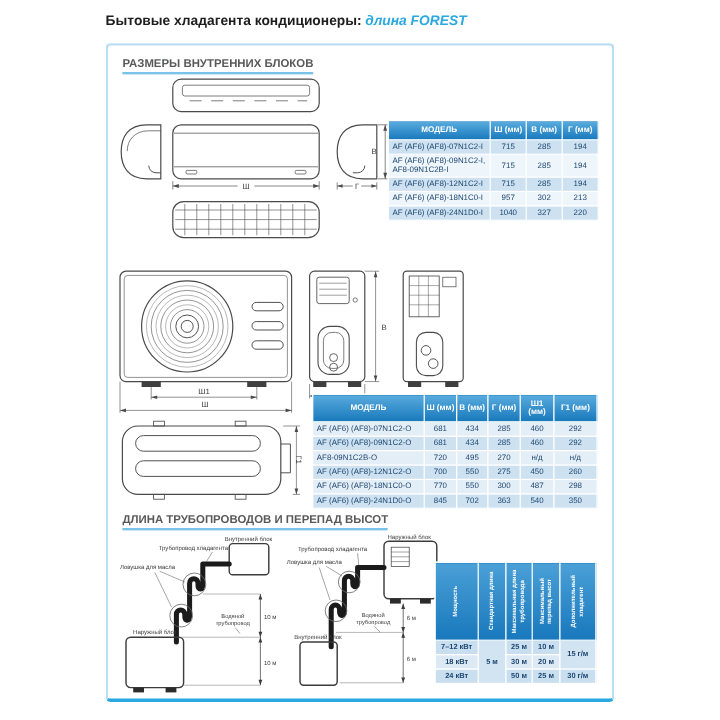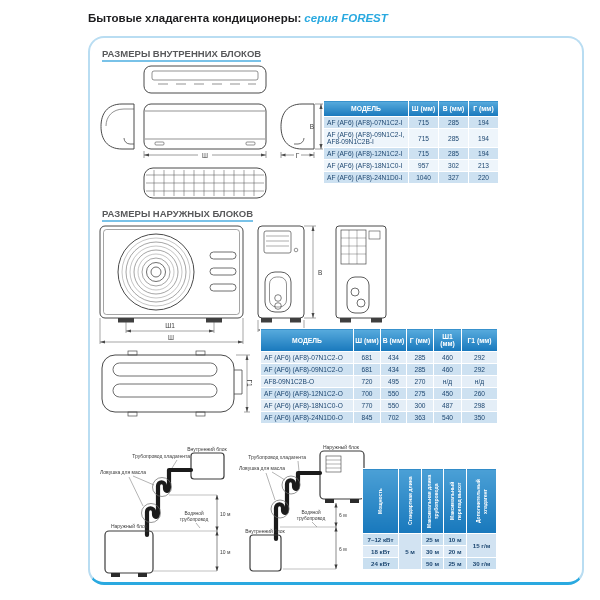--- a/index.html
+++ b/index.html
@@ -1,20 +1,20 @@
 <!DOCTYPE html>
 <html><head>
 <meta charset="utf-8">
 <style>
   html,body{margin:0;padding:0}
   body{width:600px;height:600px;background:#fff;font-family:"Liberation Sans",sans-serif;position:relative;overflow:hidden}
   .title{position:absolute;left:88px;top:12px;font-size:11.5px;font-weight:bold;color:#1d1d1f;white-space:nowrap}
   .title .series{color:#29a9e0;font-style:italic;margin-left:3px}
-  .box{position:absolute;left:88px;top:36px;width:496px;height:549px;box-sizing:border-box;
-       border:2px solid #b9ddf2;border-bottom:3px solid #2aa9e0;border-radius:16px;background:#fff}
+  .box{position:absolute;left:88px;top:36px;width:424px;height:549px;box-sizing:border-box;
+       border:2px solid #b9ddf2;border-bottom:3px solid #2aa9e0;border-radius:4px;background:#fff}
   .sec{position:absolute;font-size:9.5px;font-weight:bold;color:#58595b;
        border-bottom:2px solid #79c2e8;padding-bottom:1px;white-space:nowrap}
   .draw{position:absolute}
   svg text{font-family:"Liberation Sans",sans-serif;fill:#3b3b3b}
   .lbl{font-size:5px}
   .lbl2{font-size:4.8px}
   .dim{font-size:6.5px}
   .dimS{font-size:5px}
   table.dt{position:absolute;border-collapse:collapse;table-layout:fixed;background:#fff}
   table.dt th{background:linear-gradient(180deg,#58abdd,#1878bc);color:#fff;font-size:6.8px;font-weight:bold;
@@ -33,21 +33,21 @@
        height:60px;margin:0 auto;line-height:1.3;text-align:center}
   .t3 td{font-size:6.2px;font-weight:bold;color:#1c4670;border:1px solid #fff;text-align:center;height:11px;padding:0 1px}
   .t3 td.r1,.t3 td.r3{background:#c9dff0}
   .t3 td.r2{background:#ddeaf6}
   .t3 td.m{background:#d2e3f2}
 </style>
 </head>
 <body>
 
 <div class="title">
-  <span>Бытовые хладагента кондиционеры:</span><span class="series">серия FOREST</span>
+  <span>Бытовые хладагента кондиционеры:</span><span class="series">длина FOREST</span>
 </div>
 
 <div class="box">
 
   <div class="sec" style="left:12px;top:10px">РАЗМЕРЫ ВНУТРЕННИХ БЛОКОВ</div>
 
   <svg class="draw" style="left:8px;top:24px" width="228" height="140" viewBox="0 0 228 140">
     <g stroke="#4a4a4a" fill="none" stroke-width="1">
       <g>
         <rect x="46" y="4" width="122" height="27" rx="7"></rect>
@@ -143,21 +143,20 @@
         </tr>
       <tr class="odd">
           <td class="model">AF (AF6) (AF8)-24N1D0-I</td>
           <td>1040</td>
           <td>327</td>
           <td>220</td>
         </tr>
     </tbody>
   </table>
 
-  <div class="sec" style="left:12px;top:170px">РАЗМЕРЫ НАРУЖНЫХ БЛОКОВ</div>
 
   <svg class="draw" style="left:8px;top:184px" width="305" height="125" viewBox="0 0 305 125">
     <g stroke="#4a4a4a" fill="none" stroke-width="1">
       <g>
         <rect x="2" y="4" width="143" height="92" rx="5"></rect>
         <rect x="5.5" y="7.5" width="136" height="85" rx="3" stroke-width="0.5"></rect>
         <circle cx="58" cy="50" r="38"></circle>
         <circle cx="58" cy="50" r="34" stroke-width="0.5" stroke="#8a8a8a"></circle>
         <circle cx="58" cy="50" r="30" stroke-width="0.5"></circle>
         <circle cx="58" cy="50" r="26" stroke-width="0.5" stroke="#8a8a8a"></circle>
@@ -310,20 +309,21 @@
           <td class="model">AF (AF6) (AF8)-24N1D0-O</td>
           <td>845</td>
           <td>702</td>
           <td>363</td>
           <td>540</td>
           <td>350</td>
         </tr>
     </tbody>
   </table>
 
+  <div class="sec" style="left:12px;top:390px">ДЛИНА ТРУБОПРОВОДОВ И ПЕРЕПАД ВЫСОТ</div>
 
   <svg class="draw" style="left:3px;top:405px" width="148" height="138" viewBox="0 0 148 138">
     <g stroke="#3c3c3c" fill="none">
       <rect x="98" y="10" width="33" height="26" rx="3" stroke-width="1.2"></rect>
       <path stroke="#1b1b1b" stroke-width="4.2" stroke-linejoin="round" stroke-linecap="round" d="M98,27 H76 V44 C76,49 72,49 72,45 V43 C72,38 65,38 65,43 V70 C65,75 61,75 61,71 V69 C61,64 54,64 54,69 V92"></path>
       <circle cx="69" cy="44" r="9.5" stroke="#6a6a6a" stroke-width="0.7"></circle>
       <circle cx="58" cy="70" r="9.5" stroke="#6a6a6a" stroke-width="0.7"></circle>
       <path stroke="#6a6a6a" stroke-width="0.5" d="M40,33 L61,42 M36,34 L50,63 M84,17 L79,25 M103,80 L107,85"></path>
       <rect x="12" y="88" width="48" height="42" rx="4" stroke-width="1.2"></rect>
       <rect x="18" y="130" width="9" height="4" fill="#2b2b2b" stroke="none"></rect>

